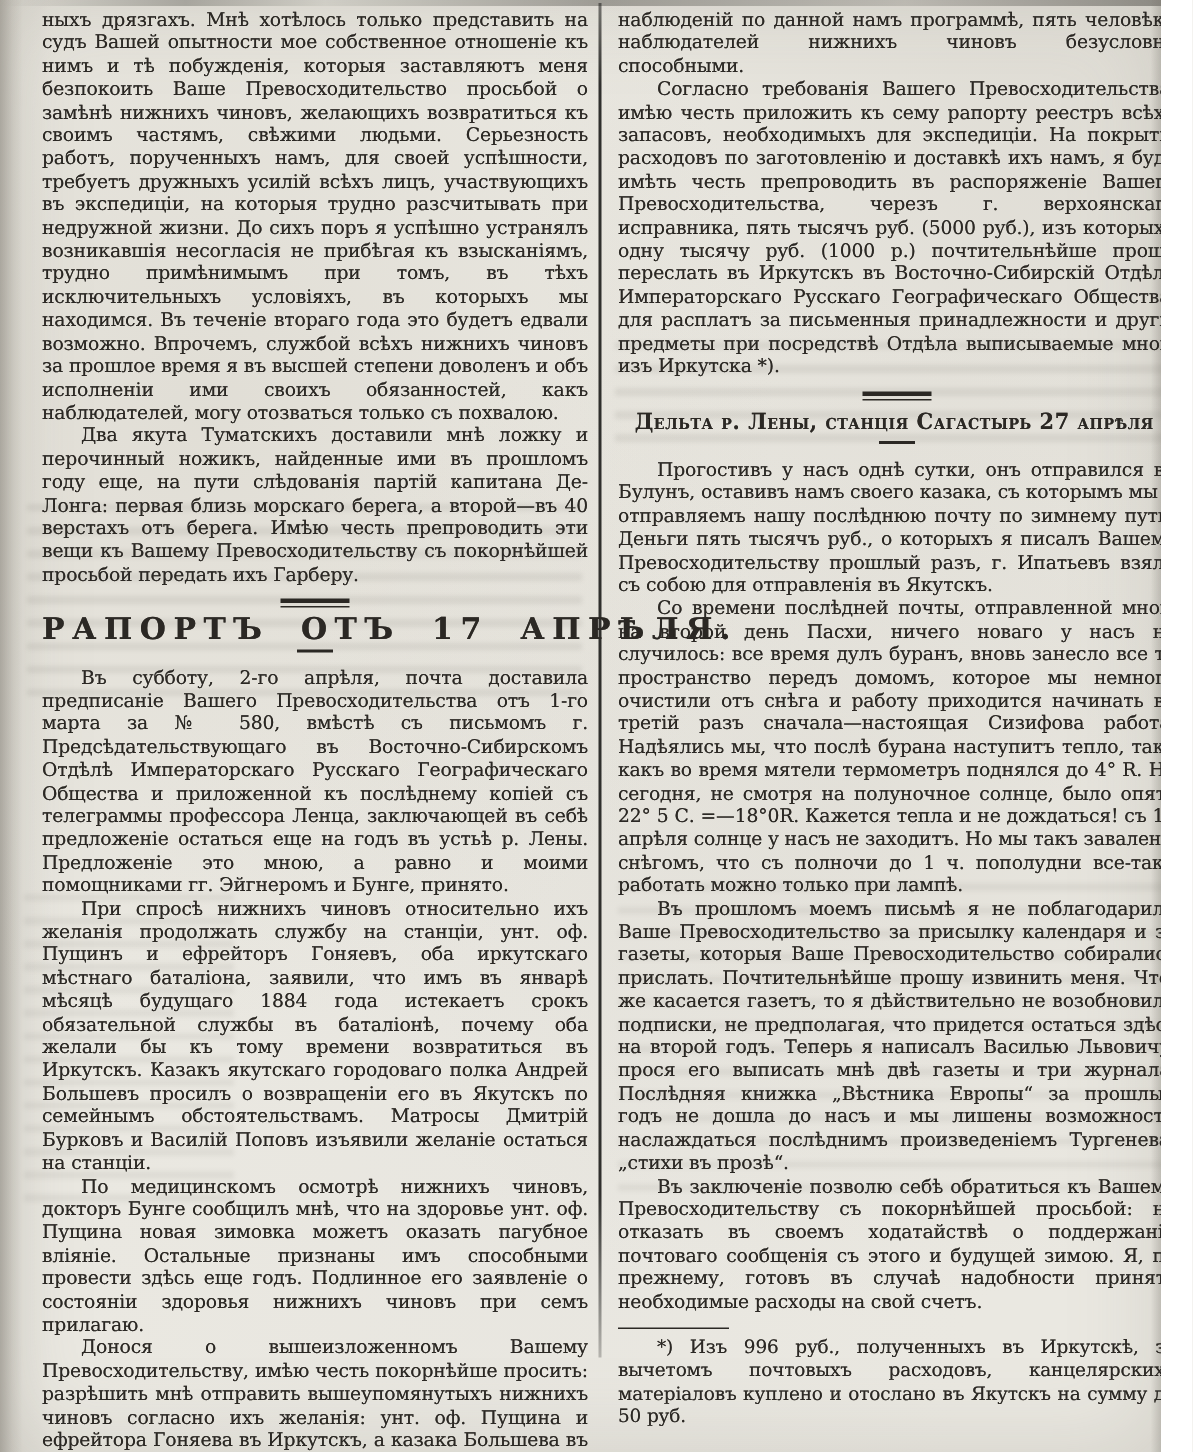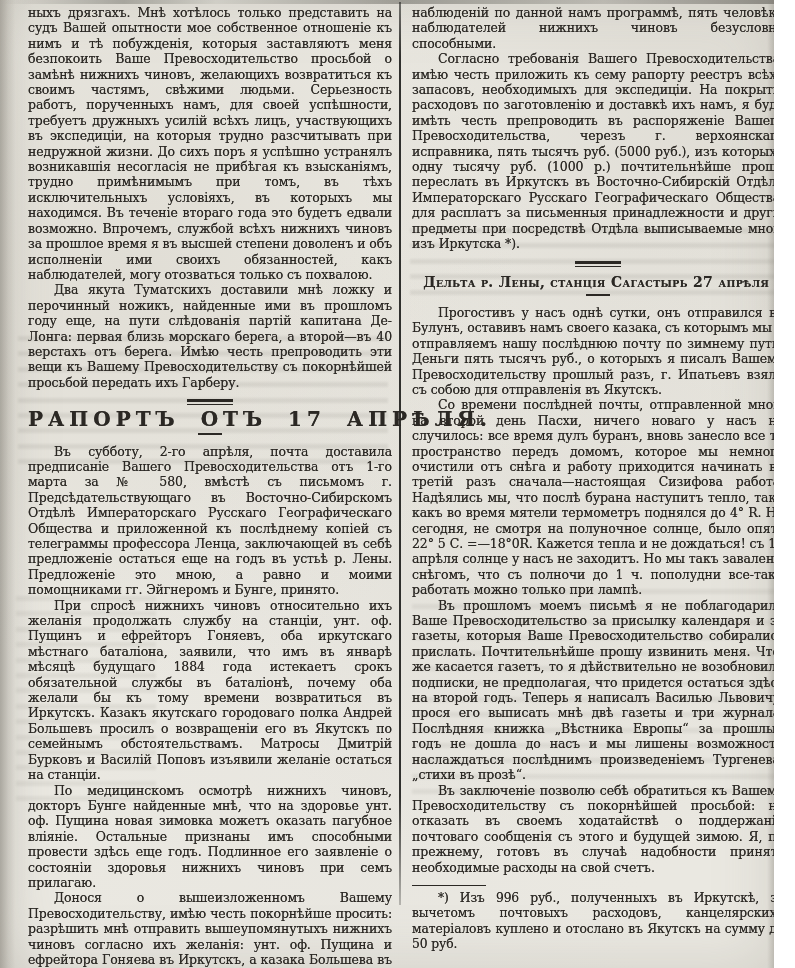--- a/index.html
+++ b/index.html
@@ -76,21 +76,21 @@
   <div class="col left">
     <p class="noindent">ныхъ дрязгахъ. Мнѣ хотѣлось только представить на судъ Вашей опытности мое собственное отношеніе къ нимъ и тѣ побужденія, которыя заставляютъ меня безпокоить Ваше Превосходительство просьбой о замѣнѣ нижнихъ чиновъ, желающихъ возвратиться къ своимъ частямъ, свѣжими людьми. Серьезность работъ, порученныхъ намъ, для своей успѣшности, требуетъ дружныхъ усилій всѣхъ лицъ, участвующихъ въ экспедиціи, на которыя трудно разсчитывать при недружной жизни. До сихъ поръ я успѣшно устранялъ возникавшія несогласія не прибѣгая къ взысканіямъ, трудно примѣнимымъ при томъ, въ тѣхъ исключительныхъ условіяхъ, въ которыхъ мы находимся. Въ теченіе втораго года это будетъ едвали возможно. Впрочемъ, службой всѣхъ нижнихъ чиновъ за прошлое время я въ высшей степени доволенъ и объ исполненіи ими своихъ обязанностей, какъ наблюдателей, могу отозваться только съ похвалою.</p>
     <p>Два якута Туматскихъ доставили мнѣ ложку и перочинный ножикъ, найденные ими въ прошломъ году еще, на пути слѣдованія партій капитана Де-Лонга: первая близь морскаго берега, а второй—въ 40 верстахъ отъ берега. Имѣю честь препроводить эти вещи къ Вашему Превосходительству съ покорнѣйшей просьбой передать ихъ Гарберу.</p>
 
     <div class="divider-double"></div>
     <h2 class="rapport-heading">РАПОРТЪ ОТЪ 17 АПРѢЛЯ.</h2>
     <div class="divider-dash"></div>
 
     <p>Въ субботу, 2-го апрѣля, почта доставила предписаніе Вашего Превосходительства отъ 1-го марта за № 580, вмѣстѣ съ письмомъ г. Предсѣдательствующаго въ Восточно-Сибирскомъ Отдѣлѣ Императорскаго Русскаго Географическаго Общества и приложенной къ послѣднему копіей съ телеграммы профессора Ленца, заключающей въ себѣ предложеніе остаться еще на годъ въ устьѣ р. Лены. Предложеніе это мною, а равно и моими помощниками гг. Эйгнеромъ и Бунге, принято.</p>
     <p>При спросѣ нижнихъ чиновъ относительно ихъ желанія продолжать службу на станціи, унт. оф. Пущинъ и ефрейторъ Гоняевъ, оба иркутскаго мѣстнаго баталіона, заявили, что имъ въ январѣ мѣсяцѣ будущаго 1884 года истекаетъ срокъ обязательной службы въ баталіонѣ, почему оба желали бы къ тому времени возвратиться въ Иркутскъ. Казакъ якутскаго городоваго полка Андрей Большевъ просилъ о возвращеніи его въ Якутскъ по семейнымъ обстоятельствамъ. Матросы Дмитрій Бурковъ и Василій Поповъ изъявили желаніе остаться на станціи.</p>
-    <p>По медицинскомъ осмотрѣ нижнихъ чиновъ, докторъ Бунге найденные мнѣ, что на здоровье унт. оф. Пущина новая зимовка можетъ оказать пагубное вліяніе. Остальные признаны имъ способными провести здѣсь еще годъ. Подлинное его заявленіе о состояніи здоровья нижнихъ чиновъ при семъ прилагаю.</p>
+    <p>По медицинскомъ осмотрѣ нижнихъ чиновъ, докторъ Бунге сообщилъ мнѣ, что на здоровье унт. оф. Пущина новая зимовка можетъ оказать пагубное вліяніе. Остальные признаны имъ способными провести здѣсь еще годъ. Подлинное его заявленіе о состояніи здоровья нижнихъ чиновъ при семъ прилагаю.</p>
     <p>Донося о вышеизложенномъ Вашему Превосходительству, имѣю честь покорнѣйше просить: разрѣшить мнѣ отправить вышеупомянутыхъ нижнихъ чиновъ согласно ихъ желанія: унт. оф. Пущина и ефрейтора Гоняева въ Иркутскъ, а казака Большева въ Якутскъ—мѣста расположенія ихъ частей и если возможно, замѣстить ихъ, командировавъ для этого трехъ казаковъ якутскаго городоваго полка, такъ какъ, для производства</p>
   </div>
 
   <div class="col right">
     <p class="noindent">наблюденій по данной намъ программѣ, пять человѣкъ наблюдателей нижнихъ чиновъ безусловно способными.</p>
     <p>Согласно требованія Вашего Превосходительства, имѣю честь приложить къ сему рапорту реестръ всѣхъ запасовъ, необходимыхъ для экспедиціи. На покрытіе расходовъ по заготовленію и доставкѣ ихъ намъ, я буду имѣть честь препроводить въ распоряженіе Вашего Превосходительства, черезъ г. верхоянскаго исправника, пять тысячъ руб. (5000 руб.), изъ которыхъ одну тысячу руб. (1000 р.) почтительнѣйше прошу переслать въ Иркутскъ въ Восточно-Сибирскій Отдѣлъ Императорскаго Русскаго Географическаго Общества, для расплатъ за письменныя принадлежности и другіе предметы при посредствѣ Отдѣла выписываемые мною изъ Иркутска *).</p>
 
     <div class="divider-double"></div>
     <h2 class="delta-heading">Дельта р. Лены, станція Сагастырь 27 апрѣля 1883 г.</h2>
     <div class="divider-dash"></div>

